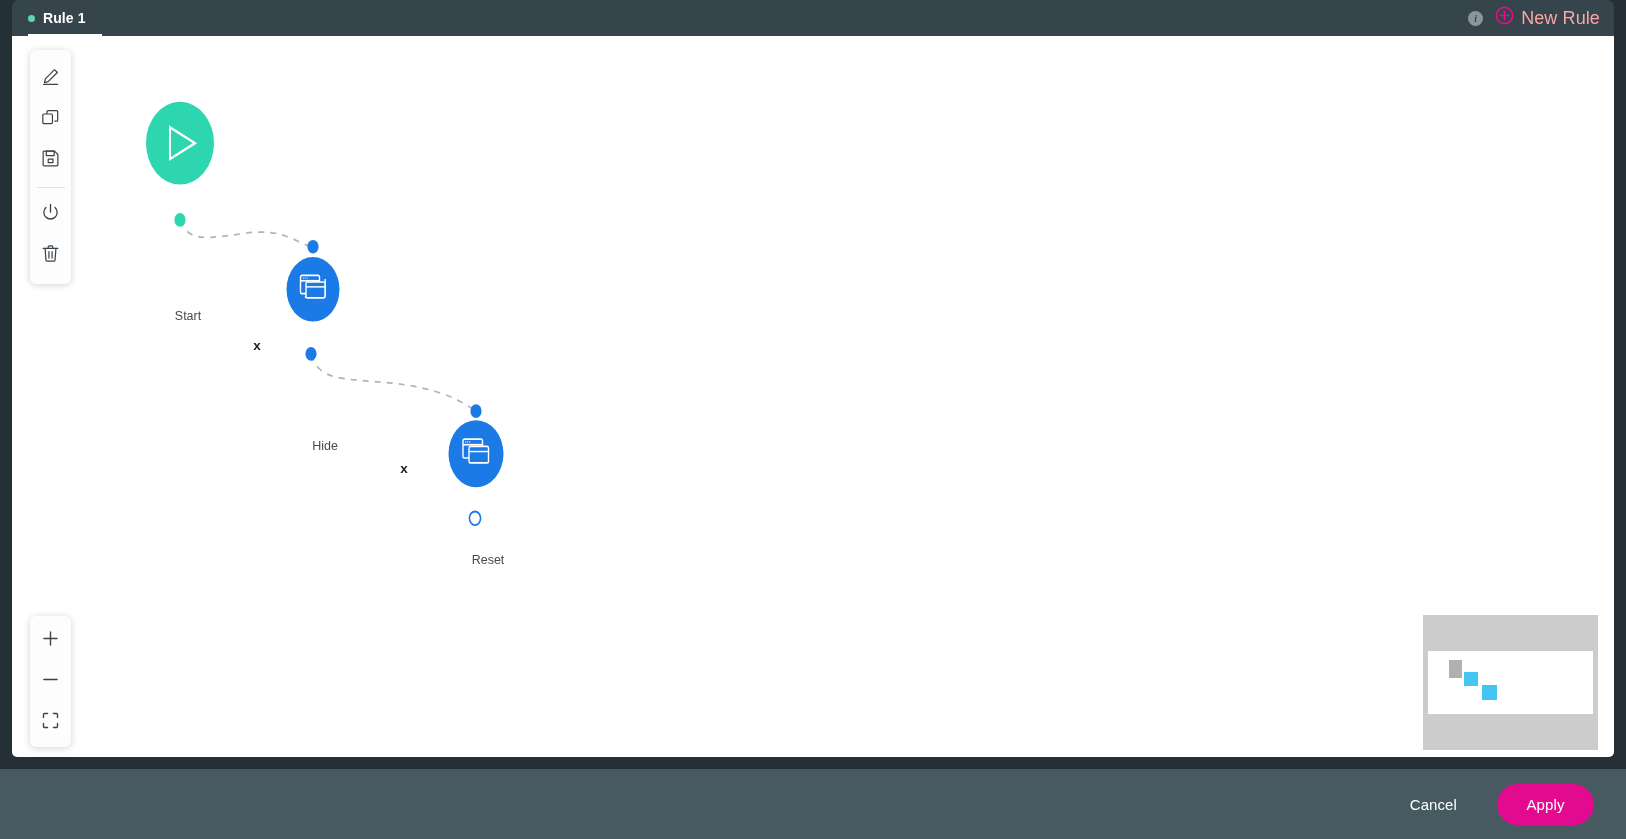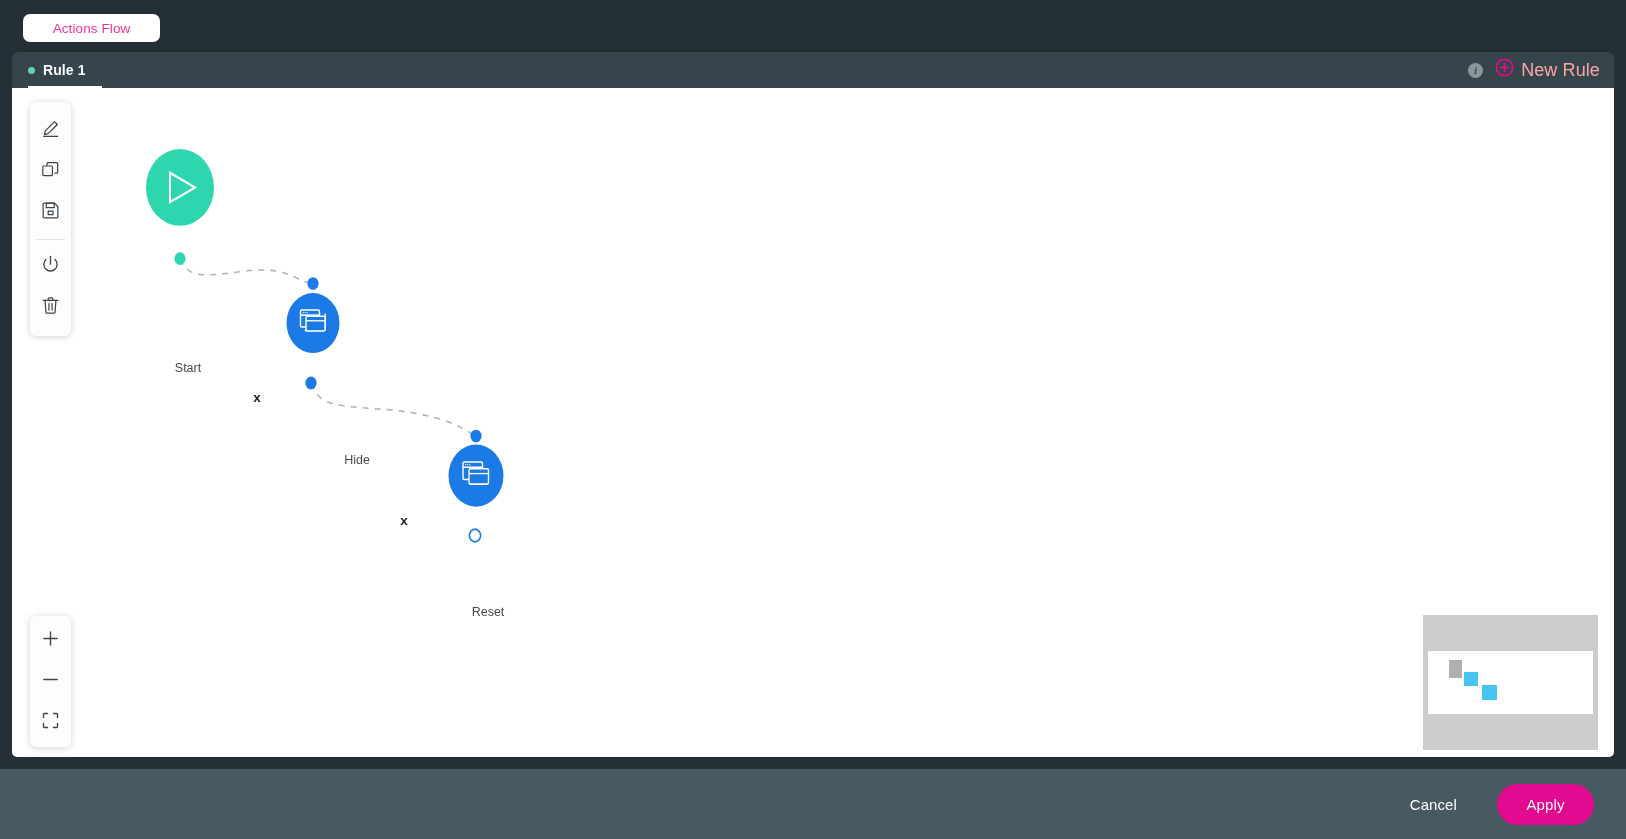--- a/index.html
+++ b/index.html
@@ -274,25 +274,20 @@
   }
 </style>
 </head>
 <body>
 
 <div class="app">
 
 
   <div class="body-area">
 
-    <div class="tabstrip">
-      <div class="tab-pill">
-        <span>Actions Flow</span>
-      </div>
-    </div>
 
     <div class="rulebar">
       <div class="rule-tab">
         <span class="rule-dot"></span>
         <span class="rule-label">Rule 1</span>
         <span class="rule-underline"></span>
       </div>
       <div class="rulebar-spacer"></div>
       <div class="info-icon">
         <span>i</span>
@@ -439,21 +434,21 @@
             <rect x="457" y="337" width="19.5" height="13.5" rx="1.4"></rect>
           </g>
           <g fill="none" stroke="#ffffff" stroke-width="1.2">
             <path d="M457 341.2 H476.5"></path>
           </g>
         </g>
         <circle cx="463" cy="396" r="5.6" fill="none" stroke="#1b7ae5" stroke-width="1.6"></circle>
       </svg>
 
       <div class="node-label" style="left:176px; top:273px;">Start</div>
-      <div class="node-label" style="left:313px; top:365px;margin-left:32px;">Hide</div>
+      <div class="node-label" style="left:313px; top:403px;">Hide</div>
       <div class="node-label" style="left:476px; top:517px;">Reset</div>
 
       <div class="edge-x" style="left:245px; top:309px;">x</div>
       <div class="edge-x" style="left:392px; top:432px;">x</div>
 
       <div class="minimap">
         <div class="minimap-view">
           <div class="mm-node" style="left:21px; top:9px; width:13px; height:18px; background:#b0b0b0;"></div>
           <div class="mm-node" style="left:36px; top:21px; width:14px; height:14px; background:#45c6f0;"></div>
           <div class="mm-node" style="left:54px; top:34px; width:15px; height:15px; background:#45c6f0;"></div>

